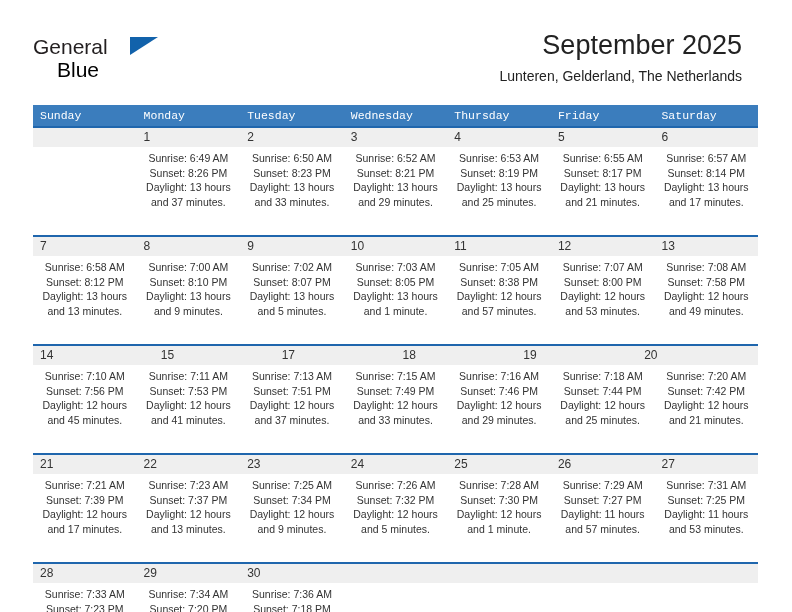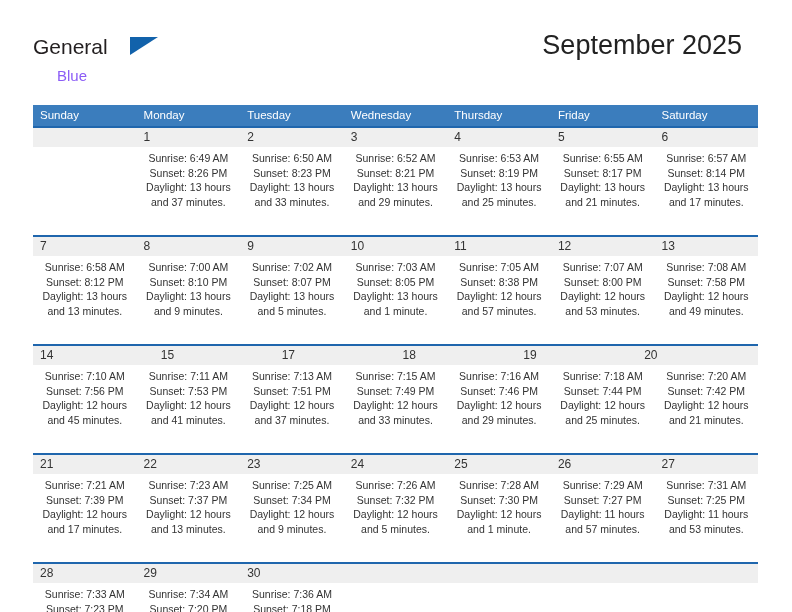--- a/index.html
+++ b/index.html
@@ -41,23 +41,23 @@
     left: 0;
     top: 8px;
     font-size: 21px;
     letter-spacing: 0px;
     color: #231f20;
     line-height: 1;
   }
   .brand-blue {
     position: absolute;
     left: 24px;
-    top: 40px;
-    font-size: 15px;
-    color: #8b5cf6;
+    top: 31px;
+    font-size: 21px;
+    color: #000000;
     line-height: 1;
   }
   .brand-tri {
     position: absolute;
     left: 97px;
     top: 9px;
     width: 0;
     height: 0;
     border-left: 28px solid #1262ab;
     border-bottom: 18px solid transparent;
@@ -97,20 +97,21 @@
   }
   .weekday {
     flex: 1 1 0;
     color: #ffffff;
     font-size: 11.5px;
     line-height: 21px;
     padding-left: 7px;
     box-sizing: border-box;
     white-space: nowrap;
     overflow: hidden;
+    font-family: Liberation Mono, monospace;
   }
 
   .week {
     position: relative;
     border-top: 2px solid #1f66ad;
   }
   .week:first-of-type {
     border-top: none;
   }
   .week-inner {
@@ -158,20 +159,21 @@
   <div class="top">
 
     <div class="brand">
       <span class="brand-general">General</span>
       <span class="brand-tri"></span>
       <span class="brand-blue">Blue</span>
     </div>
 
     <div class="titles">
       <div class="cal-title">September 2025</div>
+      <div class="cal-subtitle">Lunteren, Gelderland, The Netherlands</div>
     </div>
 
   </div>
 
   <div class="calendar">
     <div class="weekdays">
       <div class="weekday">Sunday</div>
       <div class="weekday">Monday</div>
       <div class="weekday">Tuesday</div>
       <div class="weekday">Wednesday</div>

